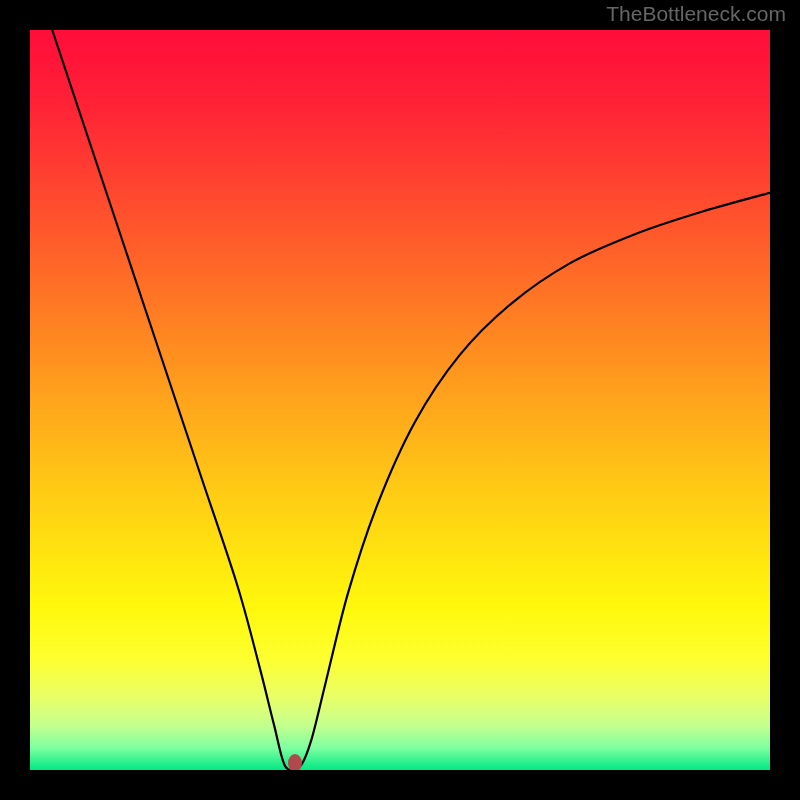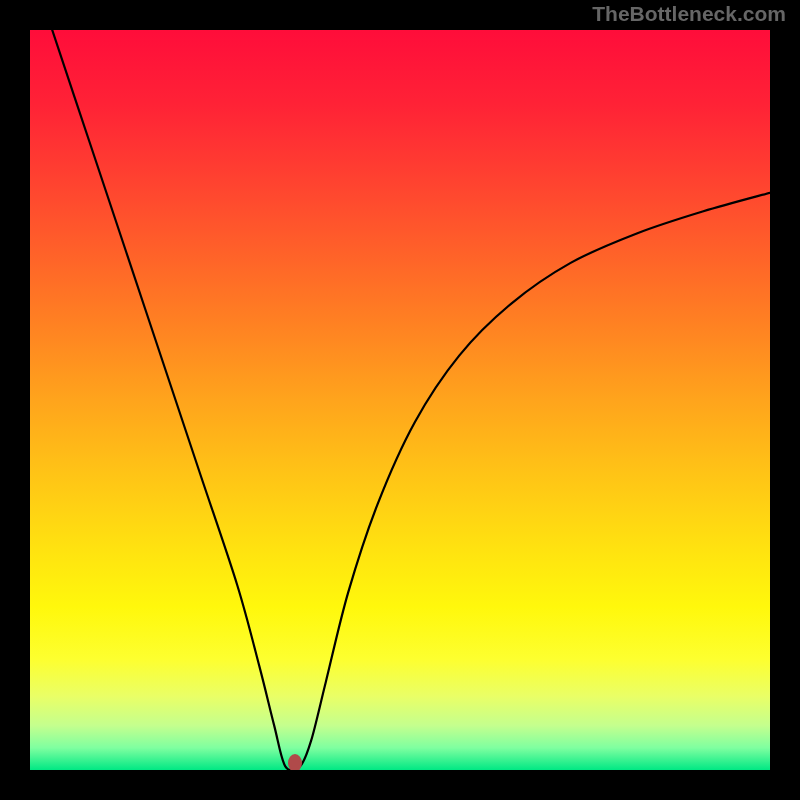--- a/index.html
+++ b/index.html
@@ -10,21 +10,21 @@
     position: relative;
     overflow: hidden;
     font-family: Arial, Helvetica, sans-serif;
   }
   .attribution {
     position: absolute;
     top: 2px;
     right: 14px;
     color: #666666;
     font-size: 21px;
-    font-weight: 700;
+    font-weight: 400;
     z-index: 10;
   }
   .plot-area {
     position: absolute;
     left: 30px;
     top: 30px;
     width: 740px;
     height: 740px;
     overflow: hidden;
   }

